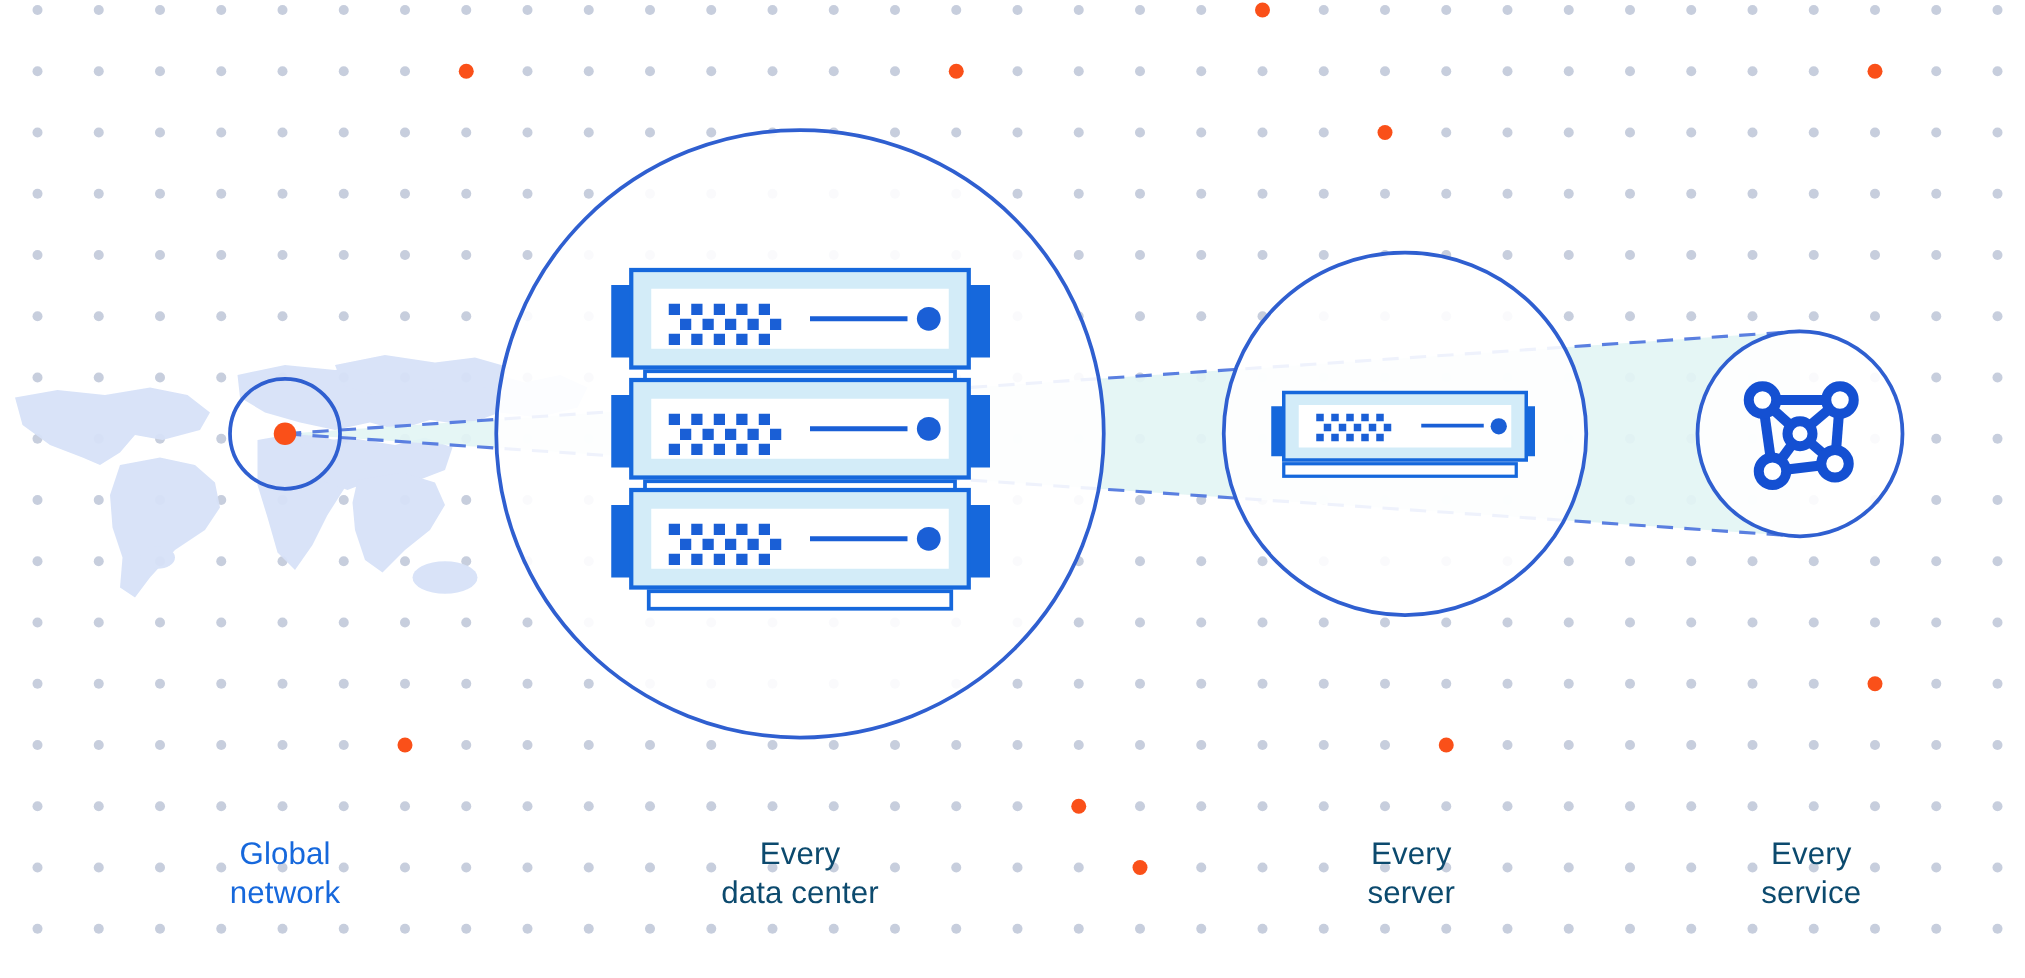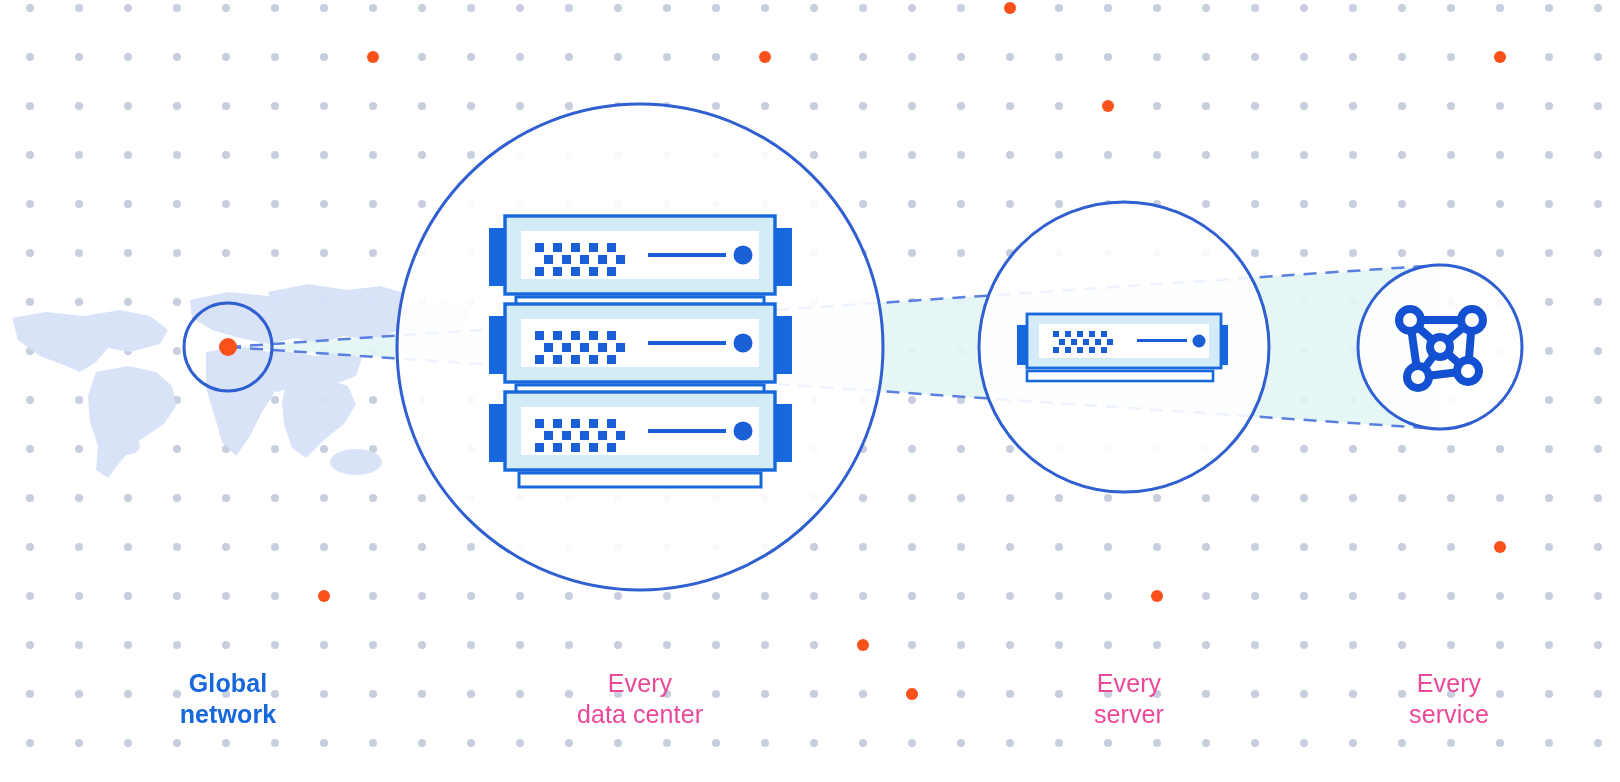--- a/index.html
+++ b/index.html
@@ -10,25 +10,25 @@
     overflow:hidden;
     position:relative;
   }
   #scene{position:absolute;top:0;left:0;width:1620px;height:782px;}
   .lbl{
     position:absolute;
     text-align:center;
     font-size:25px;
     line-height:1.22;
     font-weight:400;
-    color:#ec4899;
+    color:#0c4a6e;
     white-space:pre-line;
     letter-spacing:.1px;
   }
-  .lbl.accent{color:#1668dc;font-weight:700;}
+  .lbl.accent{color:#1668dc;font-weight:400;}
 </style>
 </head>
 <body>
 
 <svg id="scene" viewBox="0 0 1620 782" xmlns="http://www.w3.org/2000/svg">
   <defs>
     <clipPath id="mapclip">
         <rect x="0" y="280" width="400" height="220"></rect>
       </clipPath>
   </defs>

